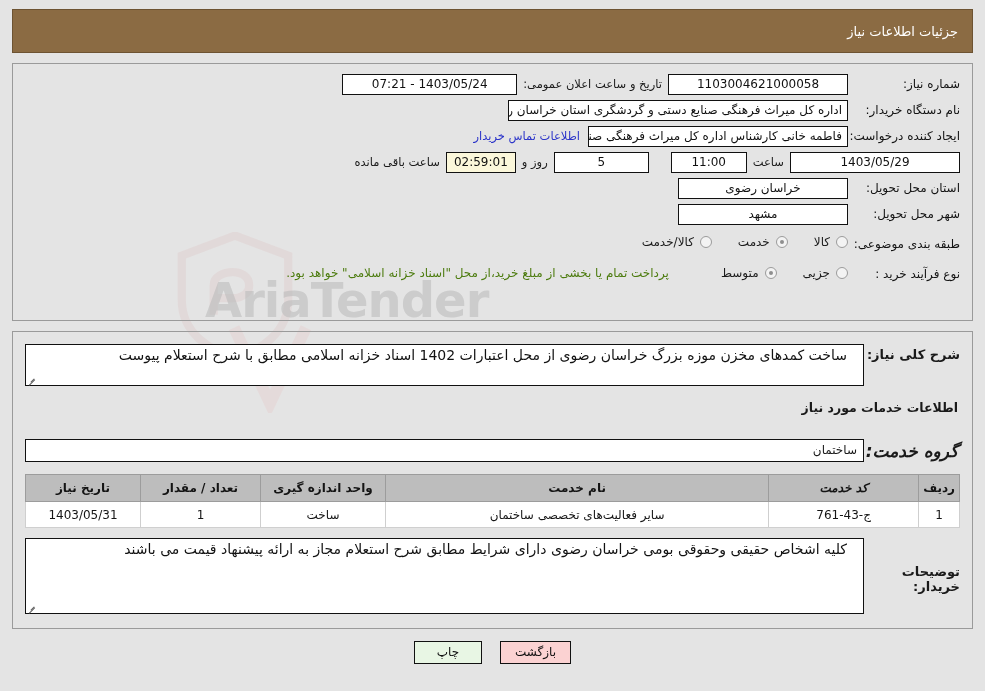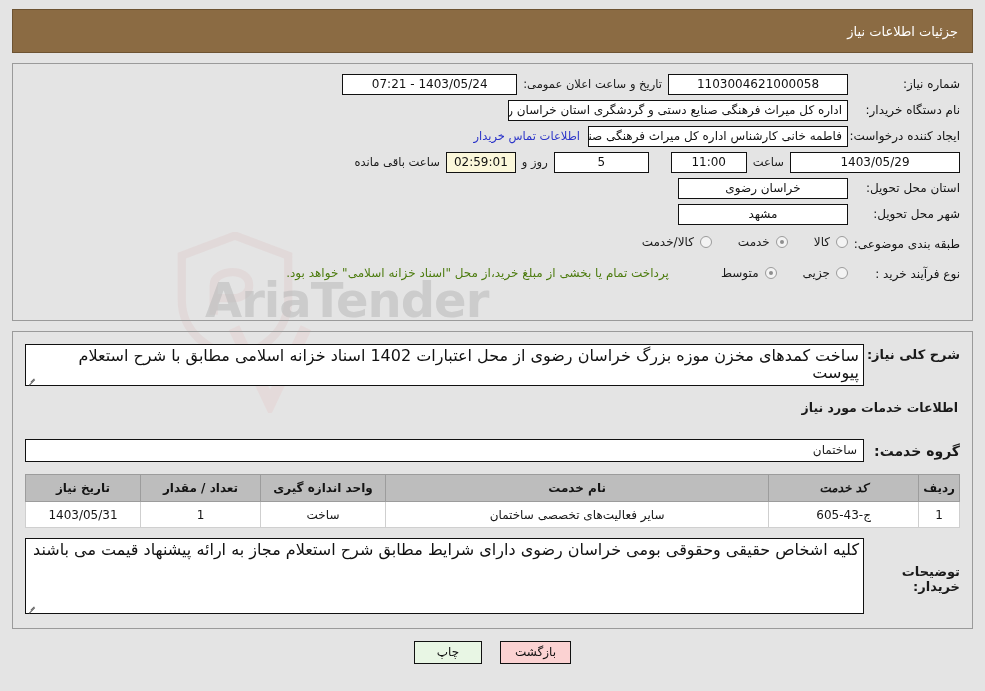--- a/index.html
+++ b/index.html
@@ -177,23 +177,23 @@
     font-weight: bold;
     font-size: 13px;
     width: 96px;
     flex: 0 0 96px;
     text-align: right;
     padding-top: 3px;
   }
   .textarea {
     border: 1px solid #111;
     background: #fff;
-    font-size: 16px;
+    font-size: 14px;
     line-height: 17px;
-    padding: 2px 4px;
+    padding: 2px 16px;
     color: #111;
     position: relative;
     text-align: right;
     resize: none;
     font-family: inherit;
     width: 100%;
     display: block;
     overflow: hidden;
   }
   .ta-wrap { flex: 1; position: relative; }
@@ -215,24 +215,25 @@
     font-weight: bold;
     font-size: 12.5px;
     margin: 14px 0 24px 0;
     text-align: right;
     padding-right: 2px;
   }
 
   .svc-row { display: flex; align-items: center; margin-bottom: 12px; }
   .svc-lbl {
     font-weight: bold;
-    font-size: 14px;
+    font-size: 17px;
     width: 96px;
     flex: 0 0 96px;
-    text-align: right;
+    text-align: center;
+    font-style: italic;
   }
   .svc-fld {
     flex: 1;
     border: 1px solid #111;
     background: #fff;
     height: 23px;
     line-height: 21px;
     padding: 0 6px;
     font-size: 12px;
     text-align: right;
@@ -423,21 +424,21 @@
           <th class="col-code">کد خدمت</th>
           <th class="col-name">نام خدمت</th>
           <th class="col-unit">واحد اندازه گیری</th>
           <th class="col-qty">تعداد / مقدار</th>
           <th class="col-date">تاریخ نیاز</th>
         </tr>
       </thead>
       <tbody>
         <tr>
           <td>1</td>
-          <td>ج-43-605</td>
+          <td>ج-43-761</td>
           <td>سایر فعالیت‌های تخصصی ساختمان</td>
           <td>ساخت</td>
           <td>1</td>
           <td>1403/05/31</td>
         </tr>
       </tbody>
     </table>
 
     <div class="notes-row">
       <div class="notes-lbl">توضیحات خریدار:</div>

